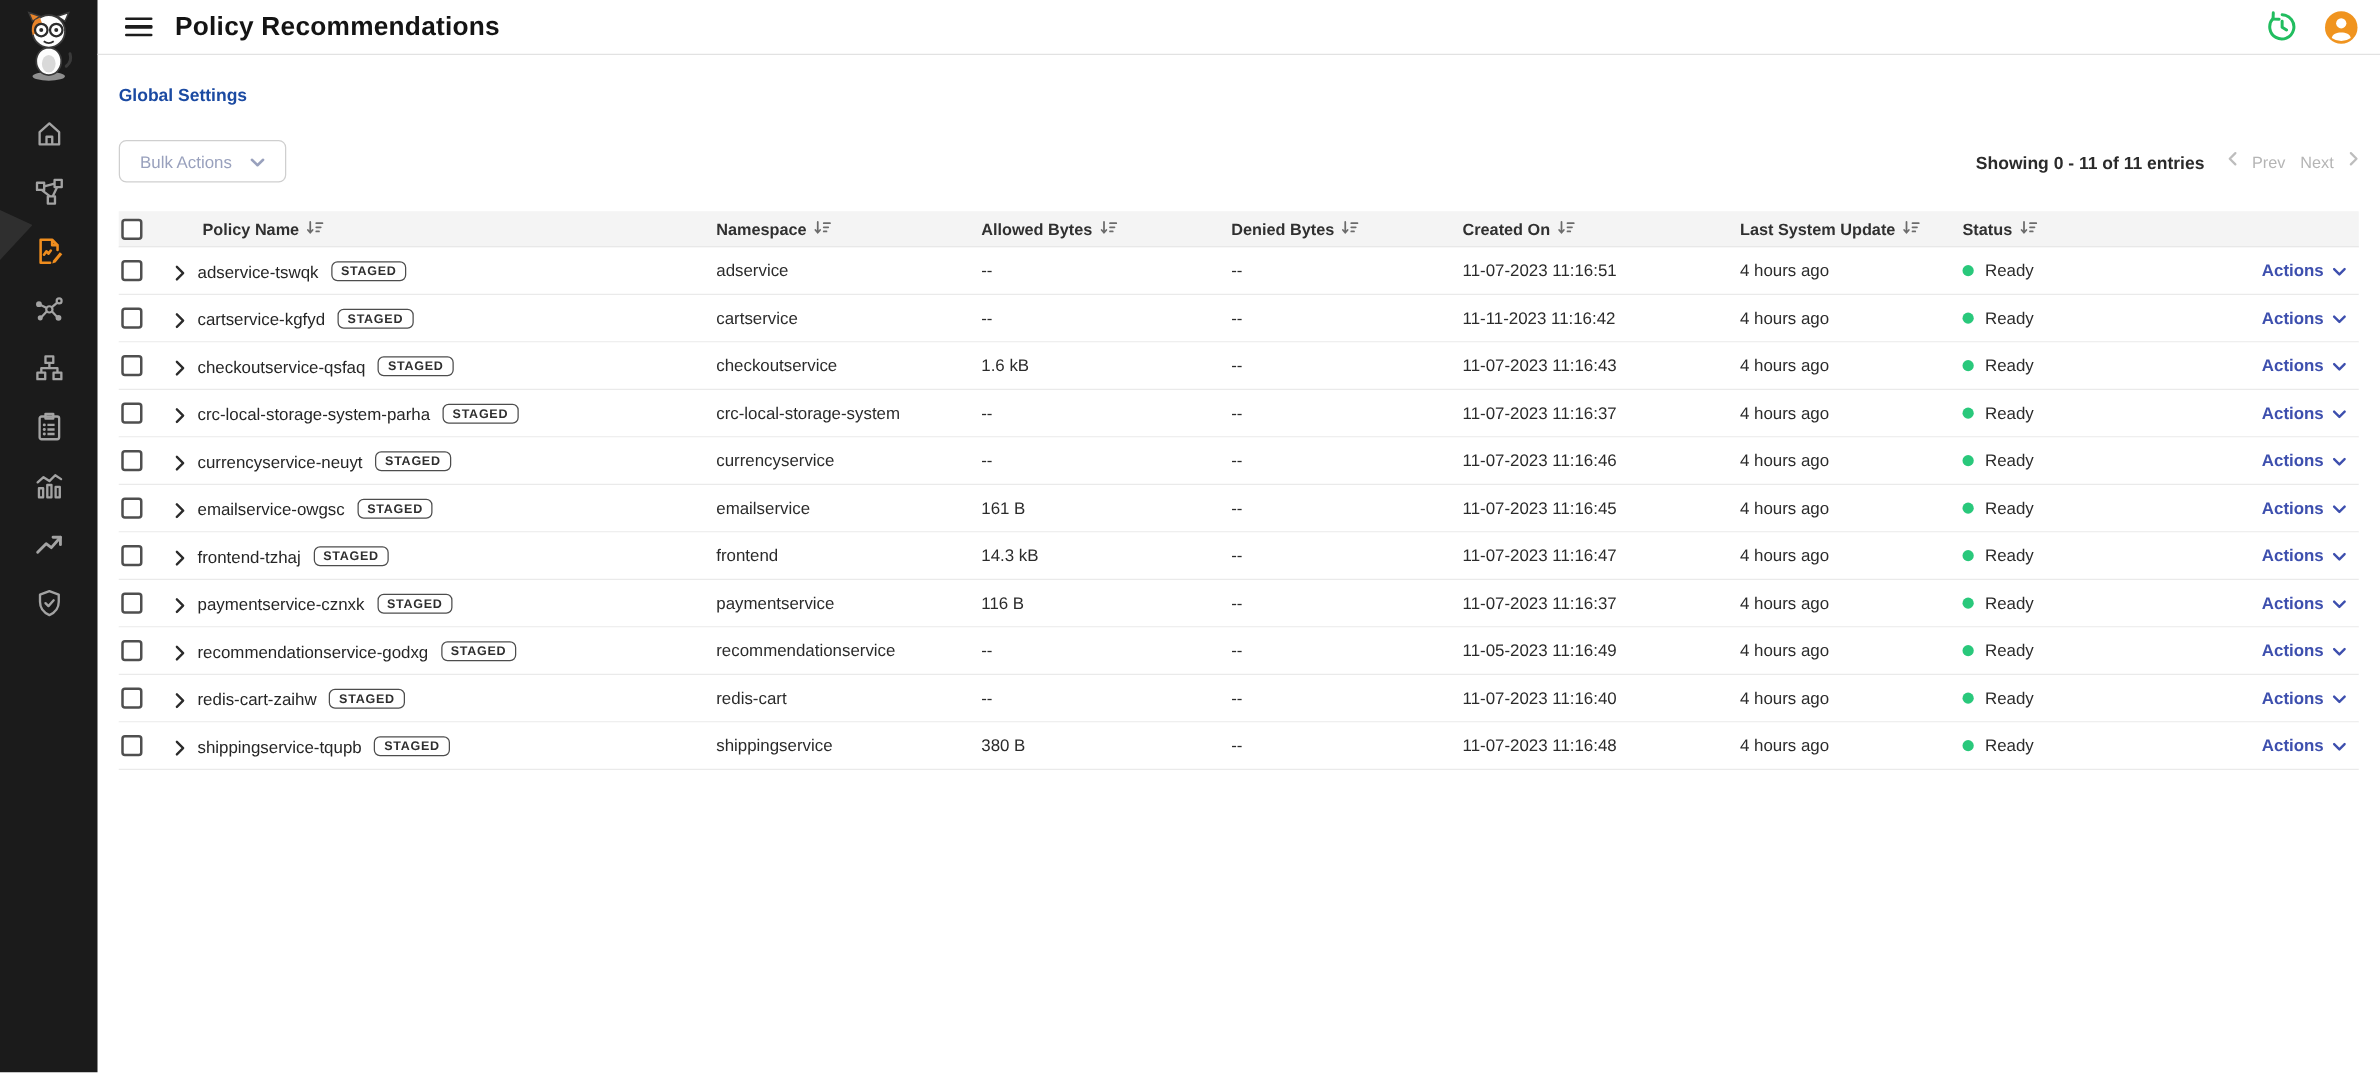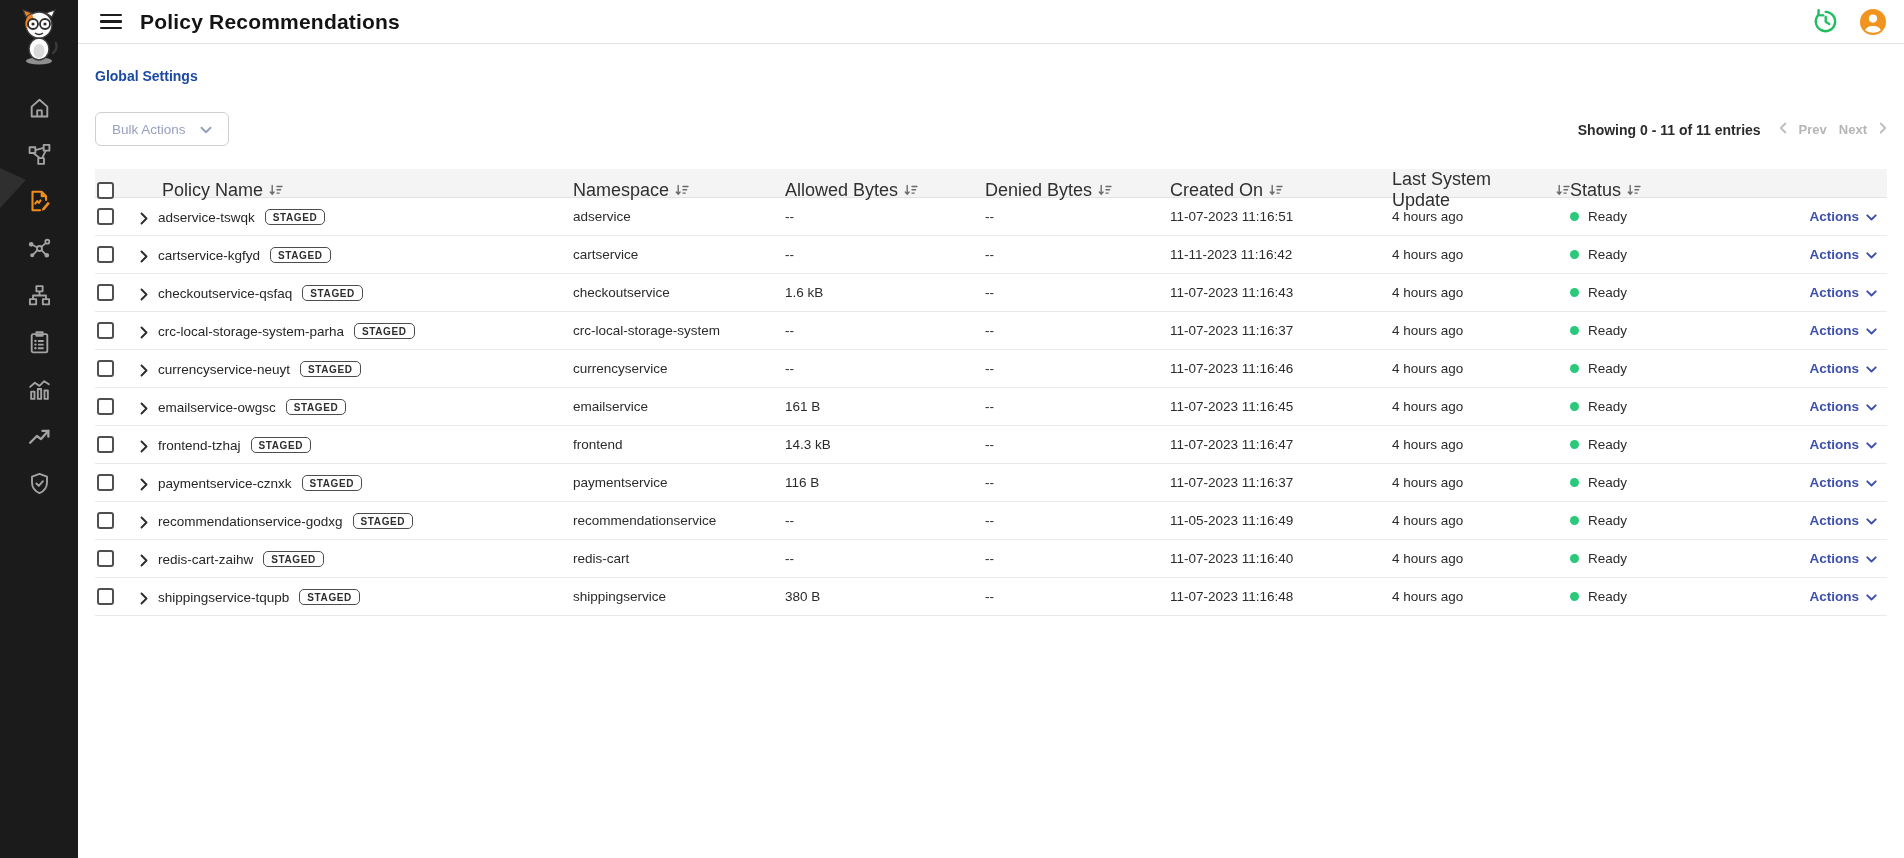--- a/index.html
+++ b/index.html
@@ -48,27 +48,27 @@
   .desc { font-size:15px; color:#2f2f2f; }
   .global-settings { font-size:14px; font-weight:800; color:#1b4aa2; text-decoration:none; cursor:pointer; }
 
   .toolbar { display:flex; align-items:center; justify-content:space-between; margin-bottom:23px; }
   .bulk-btn { display:flex; align-items:center; gap:14px; height:34px; padding:0 16px;
               background:#fff; border:1px solid #cfcfcf; border-radius:6px; cursor:default;
               font-size:13.5px; font-weight:400; color:#99a1bd; font-family:inherit; }
   .paging-group { display:flex; align-items:flex-end; gap:18px; }
   .paging-summary { font-size:14px; font-weight:700; color:#2b2b2b; }
   .pager { display:flex; align-items:center; gap:12px; color:#b5b5b5; }
-  .pager .pg-label { font-size:13px; font-weight:700; color:#b5b5b5; cursor:default; }
+  .pager .pg-label { font-size:13px; font-weight:400; color:#b5b5b5; cursor:default; }
 
   
   .table { width:100%; }
   .trow { display:grid; grid-template-columns:45px 433px 212px 200px 185px 222px 178px 180px 1fr;
           align-items:center; }
-  .thead { background:#f4f4f4; height:29px; font-size:18px; font-weight:400; color:#303030;
+  .thead { background:#f4f4f4; height:29px; font-size:13px; font-weight:700; color:#303030;
            border-bottom:1px solid #e3e3e3; }
   .th { display:flex; align-items:center; gap:6px; }
   .tbody .trow { height:38px; border-bottom:1px solid #eaeaea; background:#fff; font-size:13.5px; }
   .cell-check { display:flex; justify-content:flex-start; padding-left:2px; }
   .checkbox { width:17px; height:17px; border:2px solid #4f4f4f; border-radius:3px; background:#fff; cursor:pointer; }
   .name-cell { display:flex; align-items:flex-end; gap:10px; }
   .th-name { padding-left:22px; }
   .chev { display:flex; align-items:center; cursor:pointer; }
   .policy-name { color:#262626; }
   .staged-badge { font-size:10px; font-weight:700; letter-spacing:.6px; color:#2e2e2e;

